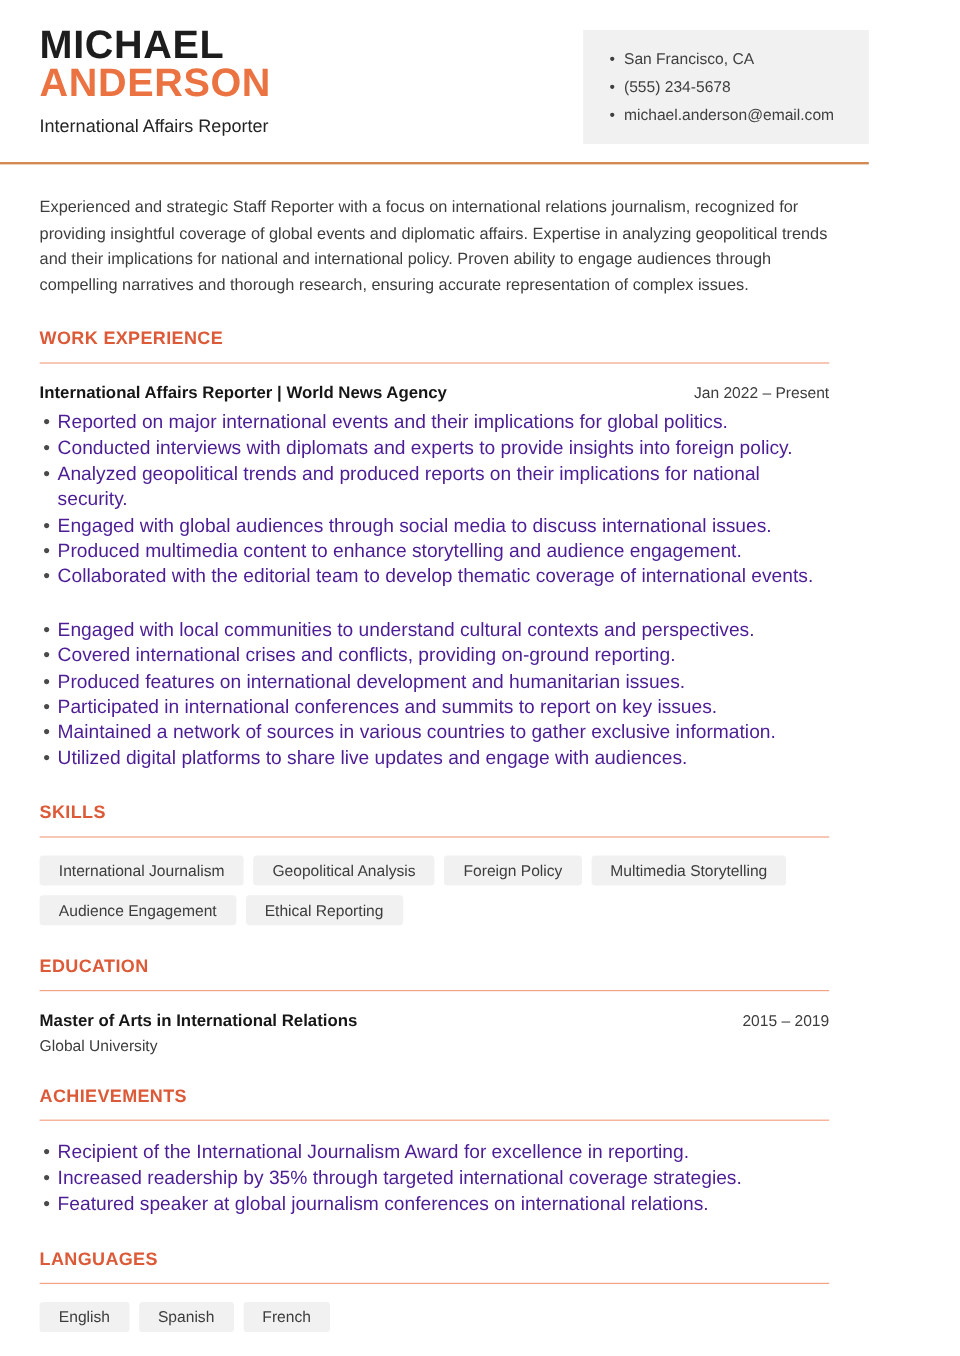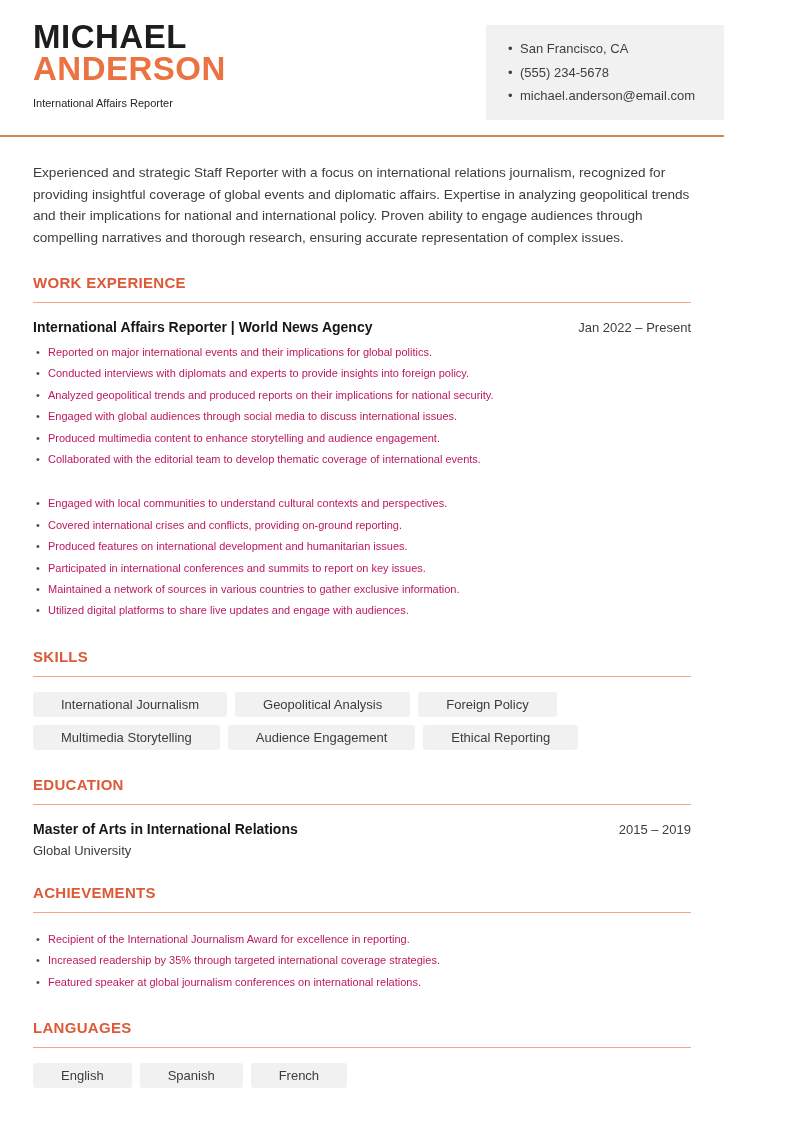--- a/index.html
+++ b/index.html
@@ -36,21 +36,21 @@
     margin: 0;
     font-size: 33px;
     line-height: 32px;
     font-weight: bold;
     letter-spacing: 0.5px;
   }
   .name .first { color: var(--ink); display: block; }
   .name .last  { color: var(--name-accent); display: block; }
   .person-title {
     margin-top: 12px;
-    font-size: 11px;
+    font-size: 15px;
     color: #242424;
   }
   .contact-card {
     margin-top: 25px;
     width: 238px;
     min-height: 90px;
     background: var(--tag-bg);
     padding: 12px 2px 12px 21px;
   }
   .contact-list { list-style: none; margin: 0; padding: 0; }
@@ -94,37 +94,37 @@
   }
   .row-title {
     font-size: 14px;
     font-weight: bold;
     color: #161616;
   }
   .row-dates { font-size: 13px; color: #3D3D3D; white-space: nowrap; }
 
   ul.bullets { list-style: none; margin: 7px 0 0; padding: 0; }
   ul.bullets li {
-    font-size: 11px;
+    font-size: 16px;
     line-height: 21.4px;
-    color: #be185d;
+    color: #4c1d95;
     position: relative;
     padding-left: 15px;
   }
   ul.bullets li::before {
     content: "•";
     position: absolute; left: 3px;
     color: #4A4A4A;
   }
 
   .tag-row { display: flex; flex-wrap: wrap; gap: 8px; margin-top: 15px; }
   .tag {
     background: var(--tag-bg);
     border-radius: 3px;
-    padding: 6px 28px;
+    padding: 6px 16px;
     font-size: 13px;
     line-height: 13px;
     color: #3C3C3C;
   }
 
   .school { margin-top: 6px; font-size: 13px; color: #3D3D3D; }
 </style>
 </head>
 <body>
 

